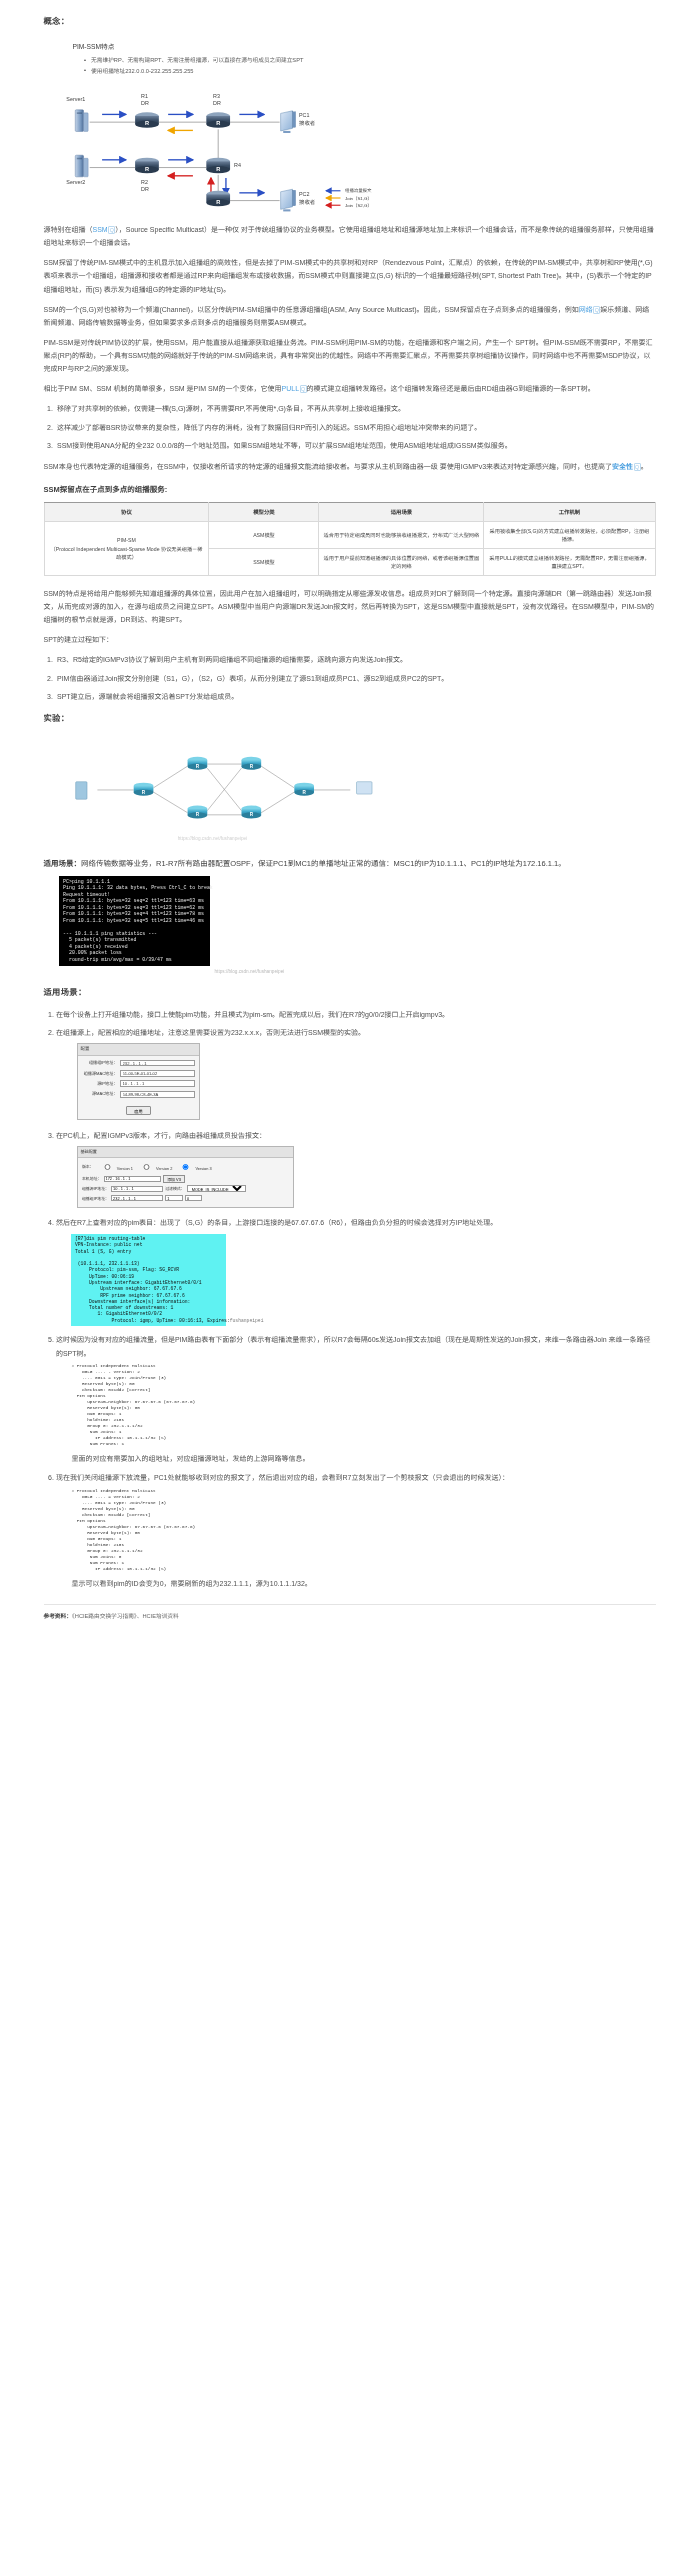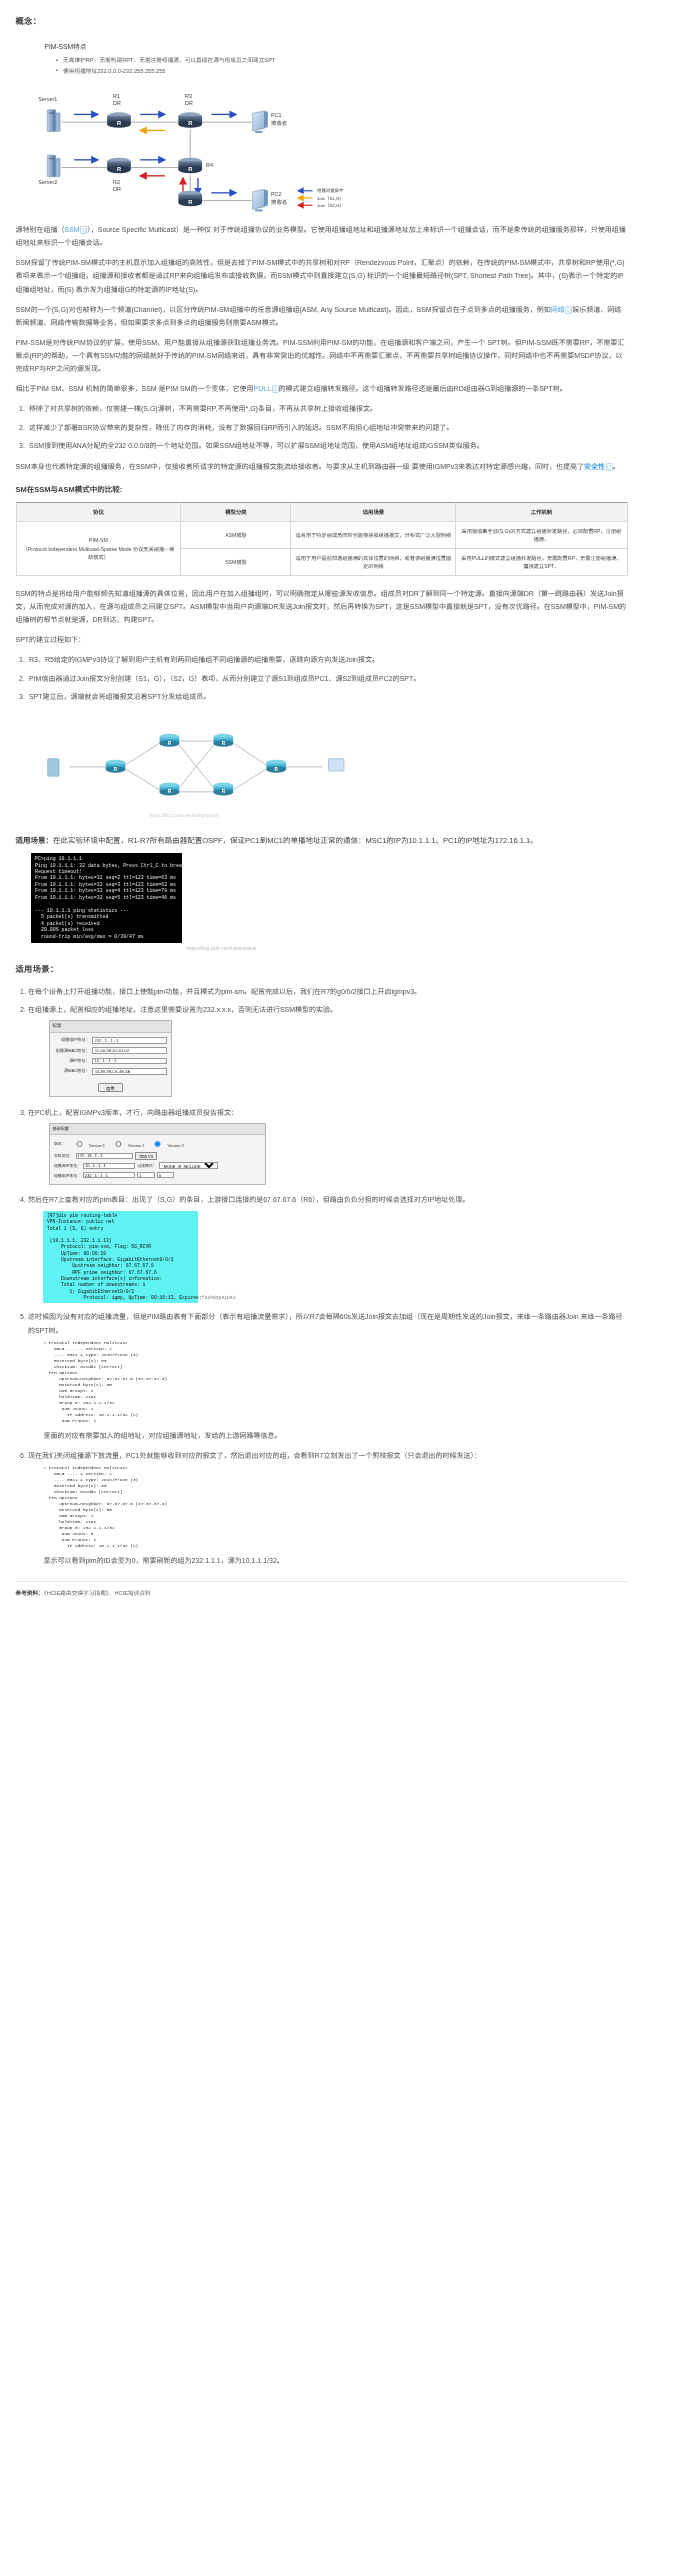--- a/index.html
+++ b/index.html
@@ -6,21 +6,21 @@
   * { box-sizing: border-box; }
   html, body { margin:0; padding:0; }
   body {
     width:700px;
     background:#ffffff;
     font-family:"Liberation Sans","DejaVu Sans",sans-serif;
     color:#4f4f4f;
     font-size:7px;
     line-height:1.9;
   }
-  .page { width:643px; padding:11.4px 15.5px 21px 15.5px; }
+  .page { width:643px; padding:11.4px 15.5px 21px 15.5px;margin-left:28px; }
   h2.sec { font-size:8.3px; font-weight:bold; color:#3f3f3f; margin:3.1px 0 7.2px 0; letter-spacing:0.3px;}
   h3.sub { font-size:7.5px; font-weight:bold; color:#3f3f3f; margin:9.3px 0 5.2px 0;}
   p.para { margin:0 0 6.7px 0; text-align:left; color:#4f4f4f; }
   a.lnk { color:#4ea1e0; text-decoration:none; }
   a.lnk .q { color:#9fc8e8; font-size:5.2px; border:0.5px solid #bcd9ef; padding:0 0.5px; border-radius:1px; margin-left:0.5px;}
   .red { color:#f04b36; font-weight:bold; }
   .red .q { color:#f04b36; font-weight:normal; }
 
   
   .slide { margin:2.1px 0 9.3px 0; padding:3.1px 0 0 11.4px; }
@@ -253,21 +253,21 @@
   <ol class="num">
     <li>移除了对共享树的依赖，仅需建一棵(S,G)源树，不再需要RP,不再使用*,G)条目，不再从共享树上接收组播报文。</li>
     <li>这样减少了部署BSR协议带来的复杂性，降低了内存的消耗，没有了数据回归RP而引入的延迟。SSM不用担心组地址冲突带来的问题了。</li>
     <li>SSM接到使用ANA分配的全232 0.0.0/8的一个地址范围。如果SSM组地址不等，可以扩展SSM组地址范围，使用ASM组地址组成IGSSM类似服务。</li>
   </ol>
 
   <p class="para">
     <span>SSM本身也代表特定源的组播服务，在SSM中，仅接收者所请求的特定源的组播报文能流给接收者。与要求从主机到路由器一级 要使用IGMPv3来表达对特定源感兴趣，同时，也提高了</span><a class="lnk red" href="#"><span>安全性</span><span class="q">Q</span></a><span>。</span>
   </p>
 
-  <h3 class="sub">SM在SSM与ASM模式中的比较:</h3>
+  <h3 class="sub">SSM探留点在子点到多点的组播服务:</h3>
 
   <table class="cmp">
     <thead>
       <tr>
         <th style="width:27%">协议</th>
         <th style="width:18%">模型分类</th>
         <th style="width:27%">适用场景</th>
         <th style="width:28%">工作机制</th>
       </tr>
     </thead>
@@ -291,20 +291,21 @@
 
   <p class="para">SSM的特点是将给用户能够频先知道组播源的具体位置，因此用户在加入组播组时，可以明确指定从哪些源发收信息。组成员对DR了解到同一个特定源。直接向源端DR（第一跳路由器）发送Join报文，从而完成对源的加入，在源与组成员之间建立SPT。ASM模型中当用户向源端DR发送Join报文时，然后再转换为SPT，这是SSM模型中直接就是SPT，没有次优路径。在SSM模型中，PIM-SM的组播树的根节点就是源，DR到达、构建SPT。</p>
 
   <p class="para">SPT的建立过程如下：</p>
   <ol class="num">
     <li>R3、R5给定的IGMPv3协议了解到用户主机有到两同组播组不同组播源的组播需要，逐跳向源方向发送Join报文。</li>
     <li>PIM信由器通过Join报文分别创建（S1，G），（S2，G）表项，从而分别建立了源S1到组成员PC1、源S2到组成员PC2的SPT。</li>
     <li>SPT建立后，源端就会将组播报文沿着SPT分发给组成员。</li>
   </ol>
 
+  <h2 class="sec">实验：</h2>
 
   <div class="diagram" style="height:114px;">
     <svg width="342" height="114" viewBox="0 0 660 220" style="font-size:13.5px">
       <defs>
         <linearGradient id="rg2" x1="0" y1="0" x2="0" y2="1">
           <stop offset="0%" stop-color="#7bd3e8"></stop>
             <stop offset="50%" stop-color="#3ba6c9"></stop>
             <stop offset="100%" stop-color="#2b7f9c"></stop>
         </linearGradient>
       </defs>
@@ -360,21 +361,21 @@
             <rect x="458" y="100" width="38" height="13" fill="url(#rg2)"></rect>
             <ellipse cx="477" cy="113" rx="19" ry="6" fill="#2b7f9c"></ellipse>
             <text x="477" y="115">R</text>
           </g>
       </g>
       <text x="300" y="205" font-size="9" fill="#cfcfcf" font-family="Liberation Sans,sans-serif" text-anchor="middle">https://blog.csdn.net/fushanpeipei</text>
     </svg>
   </div>
 
   <h3 class="sub">
-    <span>适用场景：</span><span style="font-weight:normal">在此实验环境中配置，R1-R7所有路由器配置OSPF，保证PC1到MC1的单播地址正常的通信：MSC1的IP为10.1.1.1、PC1的IP地址为172.16.1.1。</span>
+    <span>适用场景：</span><span style="font-weight:normal">网络传输数据等业务，R1-R7所有路由器配置OSPF，保证PC1到MC1的单播地址正常的通信：MSC1的IP为10.1.1.1、PC1的IP地址为172.16.1.1。</span>
   </h3>
 
   <div class="term"><span>PC&gt;ping 10.1.1.1</span>
 <span>Ping 10.1.1.1: 32 data bytes, Press Ctrl_C to break</span>
 <span>Request timeout!</span>
 <span>From 10.1.1.1: bytes=32 seq=2 ttl=123 time=63 ms</span>
 <span>From 10.1.1.1: bytes=32 seq=3 ttl=123 time=62 ms</span>
 <span>From 10.1.1.1: bytes=32 seq=4 ttl=123 time=78 ms</span>
 <span>From 10.1.1.1: bytes=32 seq=5 ttl=123 time=46 ms</span>
 

